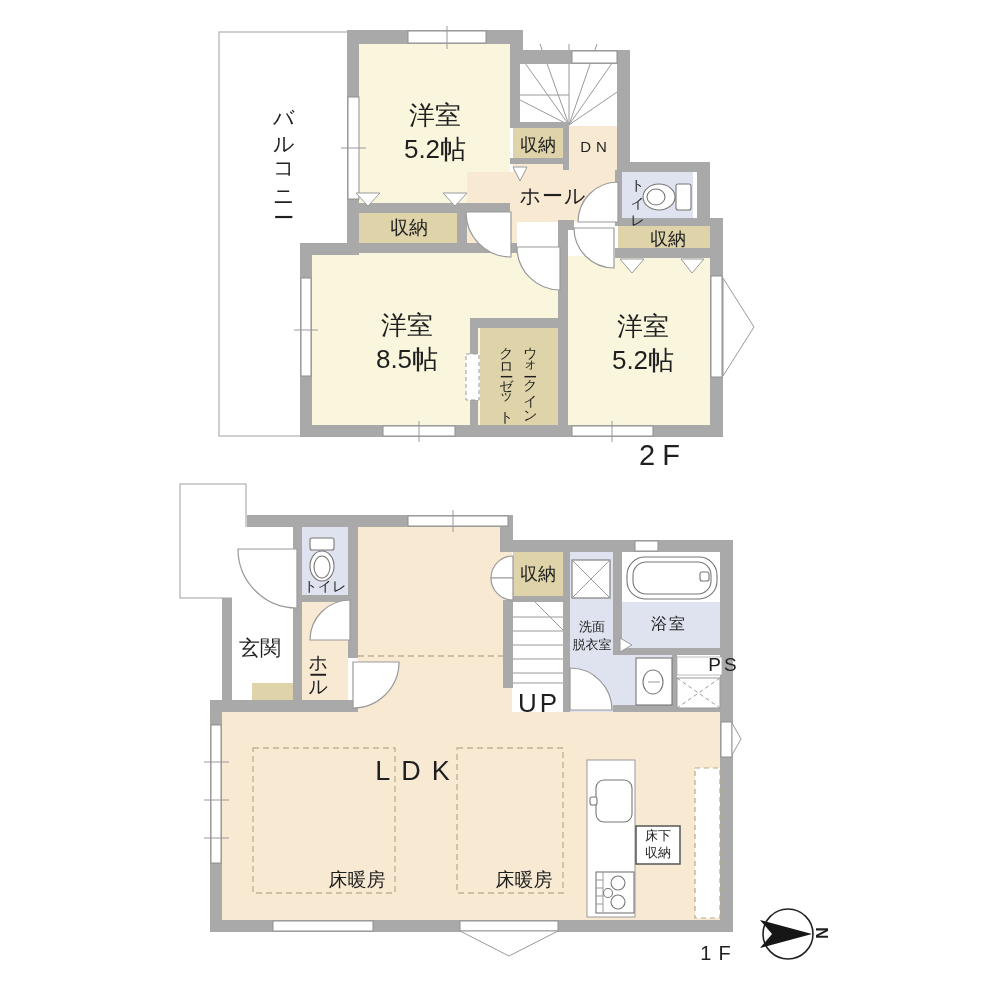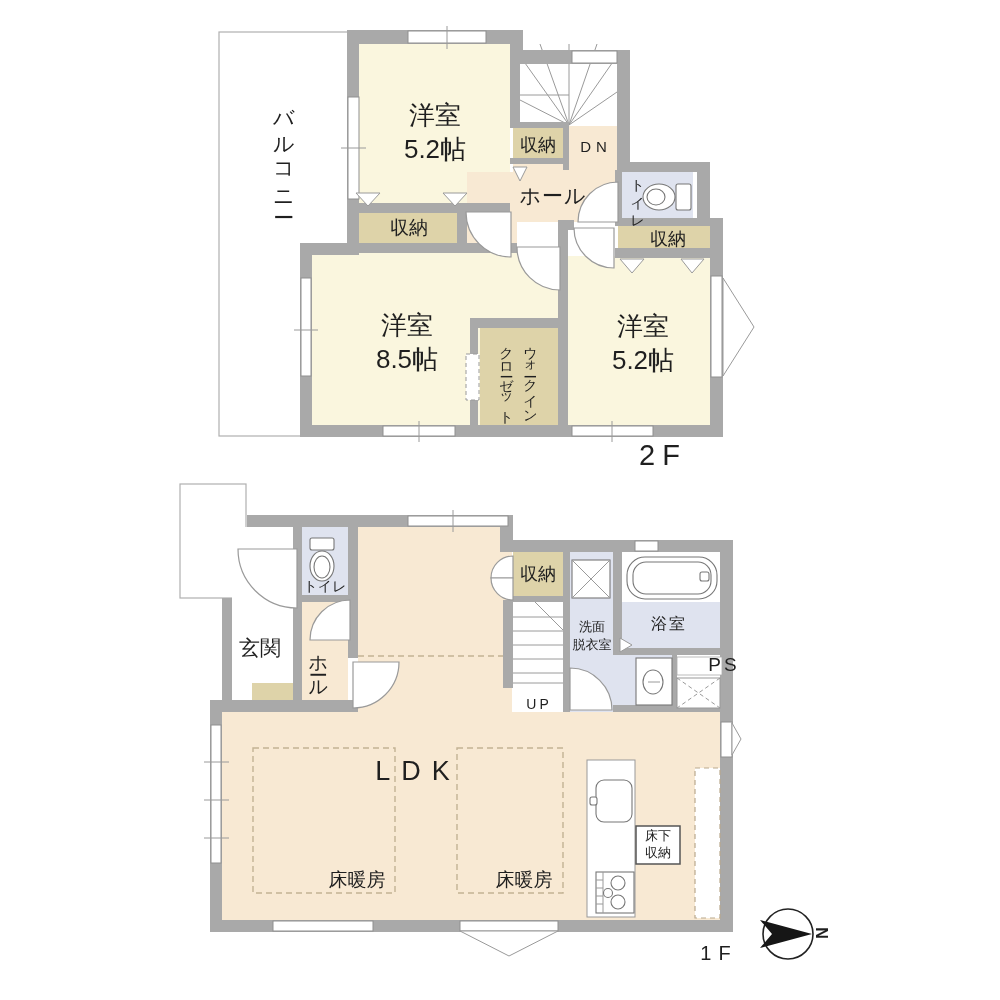--- a/index.html
+++ b/index.html
@@ -285,21 +285,21 @@
 <div class="lbl vert two" style="left:518px;top:377px;font-size:14px;line-height:1.7;">
   <span>ウォークイン</span>
   <span>クローゼット</span>
 </div>
 <div class="lbl" style="left:663px;top:456px;font-size:29px;letter-spacing:7px;">2F</div>
 
 <div class="lbl" style="left:260px;top:648px;font-size:21px;">玄関</div>
 <div class="lbl" style="left:325px;top:586px;font-size:14px;">トイレ</div>
 <div class="lbl vert" style="left:318px;top:666px;font-size:19px;letter-spacing:2px;">ホール</div>
 <div class="lbl" style="left:538px;top:575px;font-size:18px;">収納</div>
-<div class="lbl" style="left:539px;top:704px;font-size:14px;letter-spacing:3px;">UP</div>
+<div class="lbl" style="left:539px;top:704px;font-size:26px;letter-spacing:3px;">UP</div>
 <div class="lbl two" style="left:592px;top:636px;font-size:13px;line-height:1.35;">
   <span>洗面</span>
   <span>脱衣室</span>
 </div>
 <div class="lbl" style="left:669px;top:624px;font-size:16px;letter-spacing:2px;">浴室</div>
 <div class="lbl" style="left:724px;top:665px;font-size:19px;letter-spacing:3px;">PS</div>
 <div class="lbl" style="left:418px;top:772px;font-size:27px;letter-spacing:11px;">LDK</div>
 <div class="lbl" style="left:357px;top:880px;font-size:19px;">床暖房</div>
 <div class="lbl" style="left:524px;top:880px;font-size:19px;">床暖房</div>
 <div class="lbl two" style="left:658px;top:845px;font-size:13px;line-height:1.3;">

